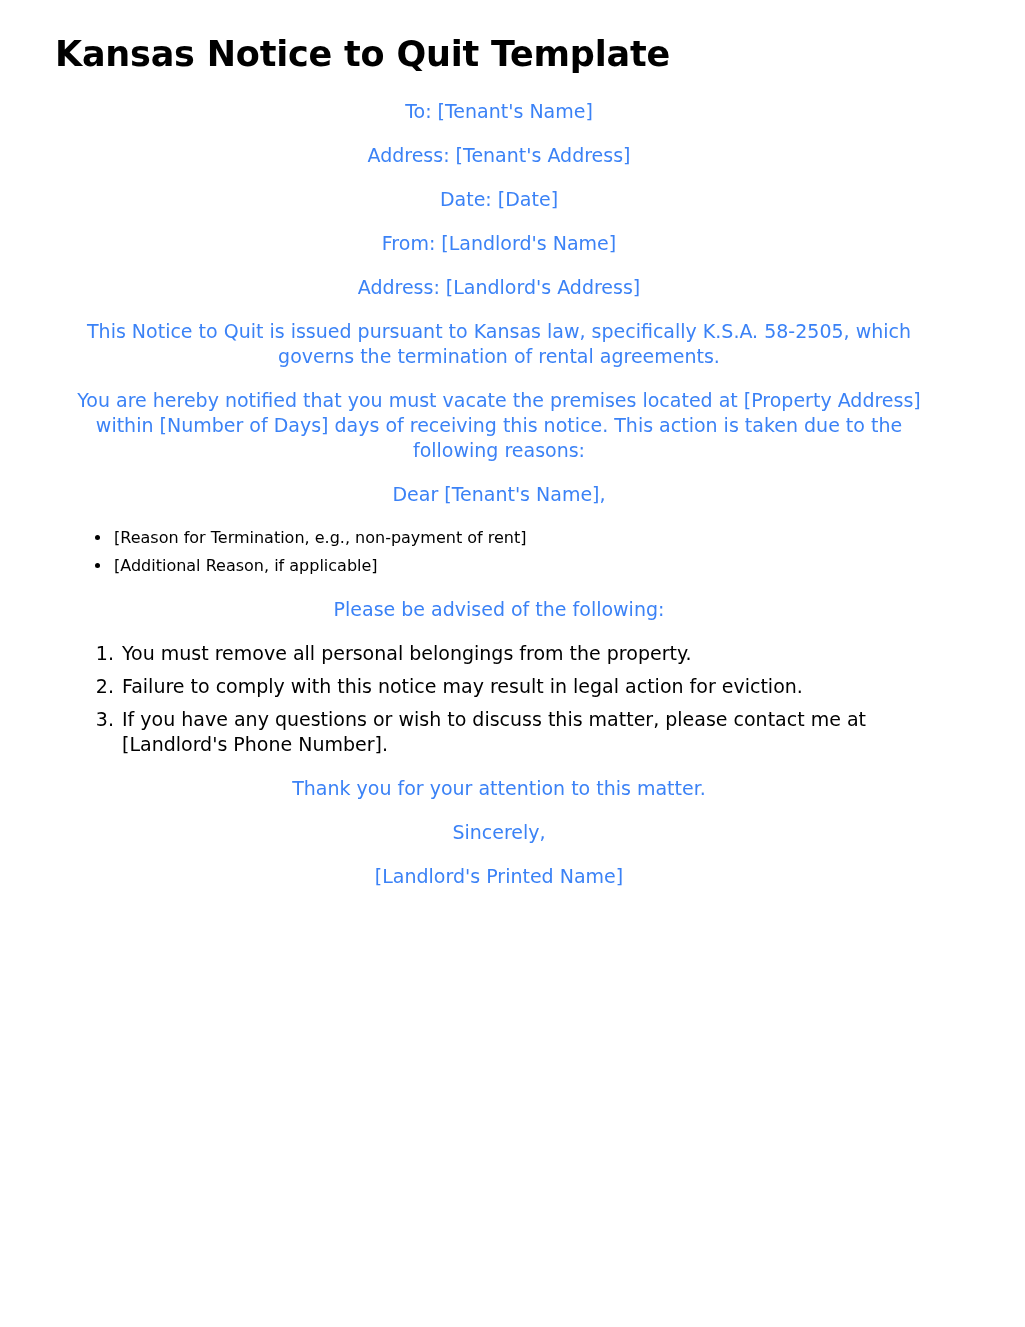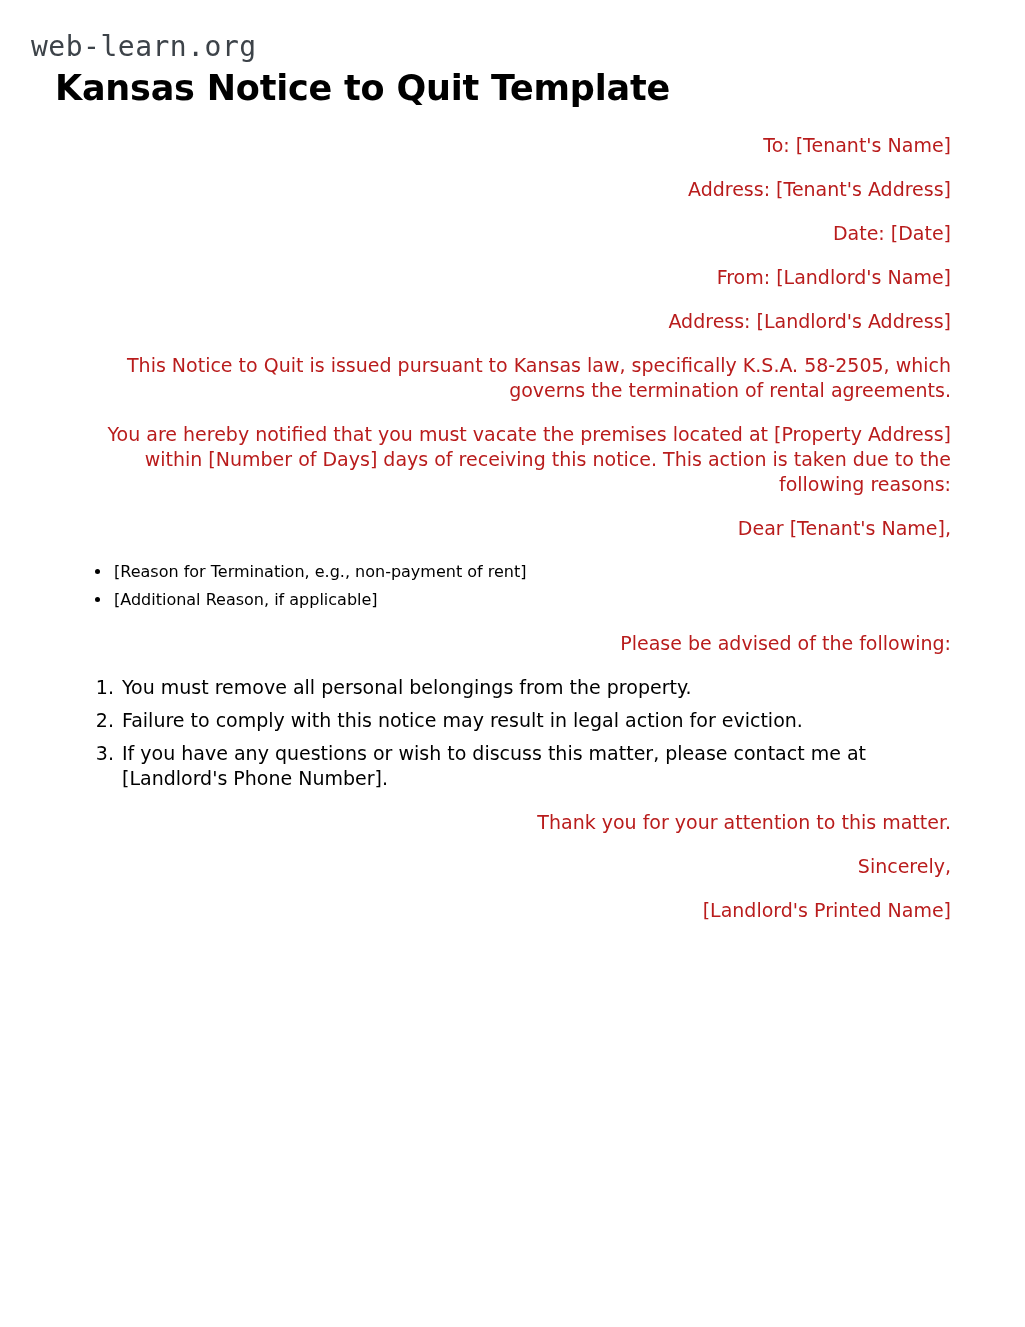--- a/index.html
+++ b/index.html
@@ -51,23 +51,23 @@
 
   
   .content {
     margin-left: 55px;
     margin-top: 20px;
     width: 900px;
   }
   .para {
     font-size: 19px;
     line-height: 25px;
-    margin: 0 4px 19px 0;
-    color: #b91c1c;
-    text-align: right;
+    margin: 0 12px 19px 0;
+    color: #3b82f6;
+    text-align: center;
   }
 
   ul.reason-list {
     margin: 0 0 19px 0;
     padding-left: 53px;
     list-style-type: disc;
   }
   ul.reason-list li {
     font-size: 16px;
     line-height: 24px;
@@ -86,21 +86,20 @@
     margin: 8px;
     padding-left: 2px;
   }
 </style>
 </head>
 <body>
 
 <div class="page">
 
   <div class="header">
-    <div class="site-logo">web-learn.org</div>
     <h1 class="doc-title">Kansas Notice to Quit Template</h1>
   </div>
 
   <div class="content">
 
     <p class="para">To: [Tenant's Name]</p>
     <p class="para">Address: [Tenant's Address]</p>
     <p class="para">Date: [Date]</p>
     <p class="para">From: [Landlord's Name]</p>
     <p class="para">Address: [Landlord's Address]</p>

